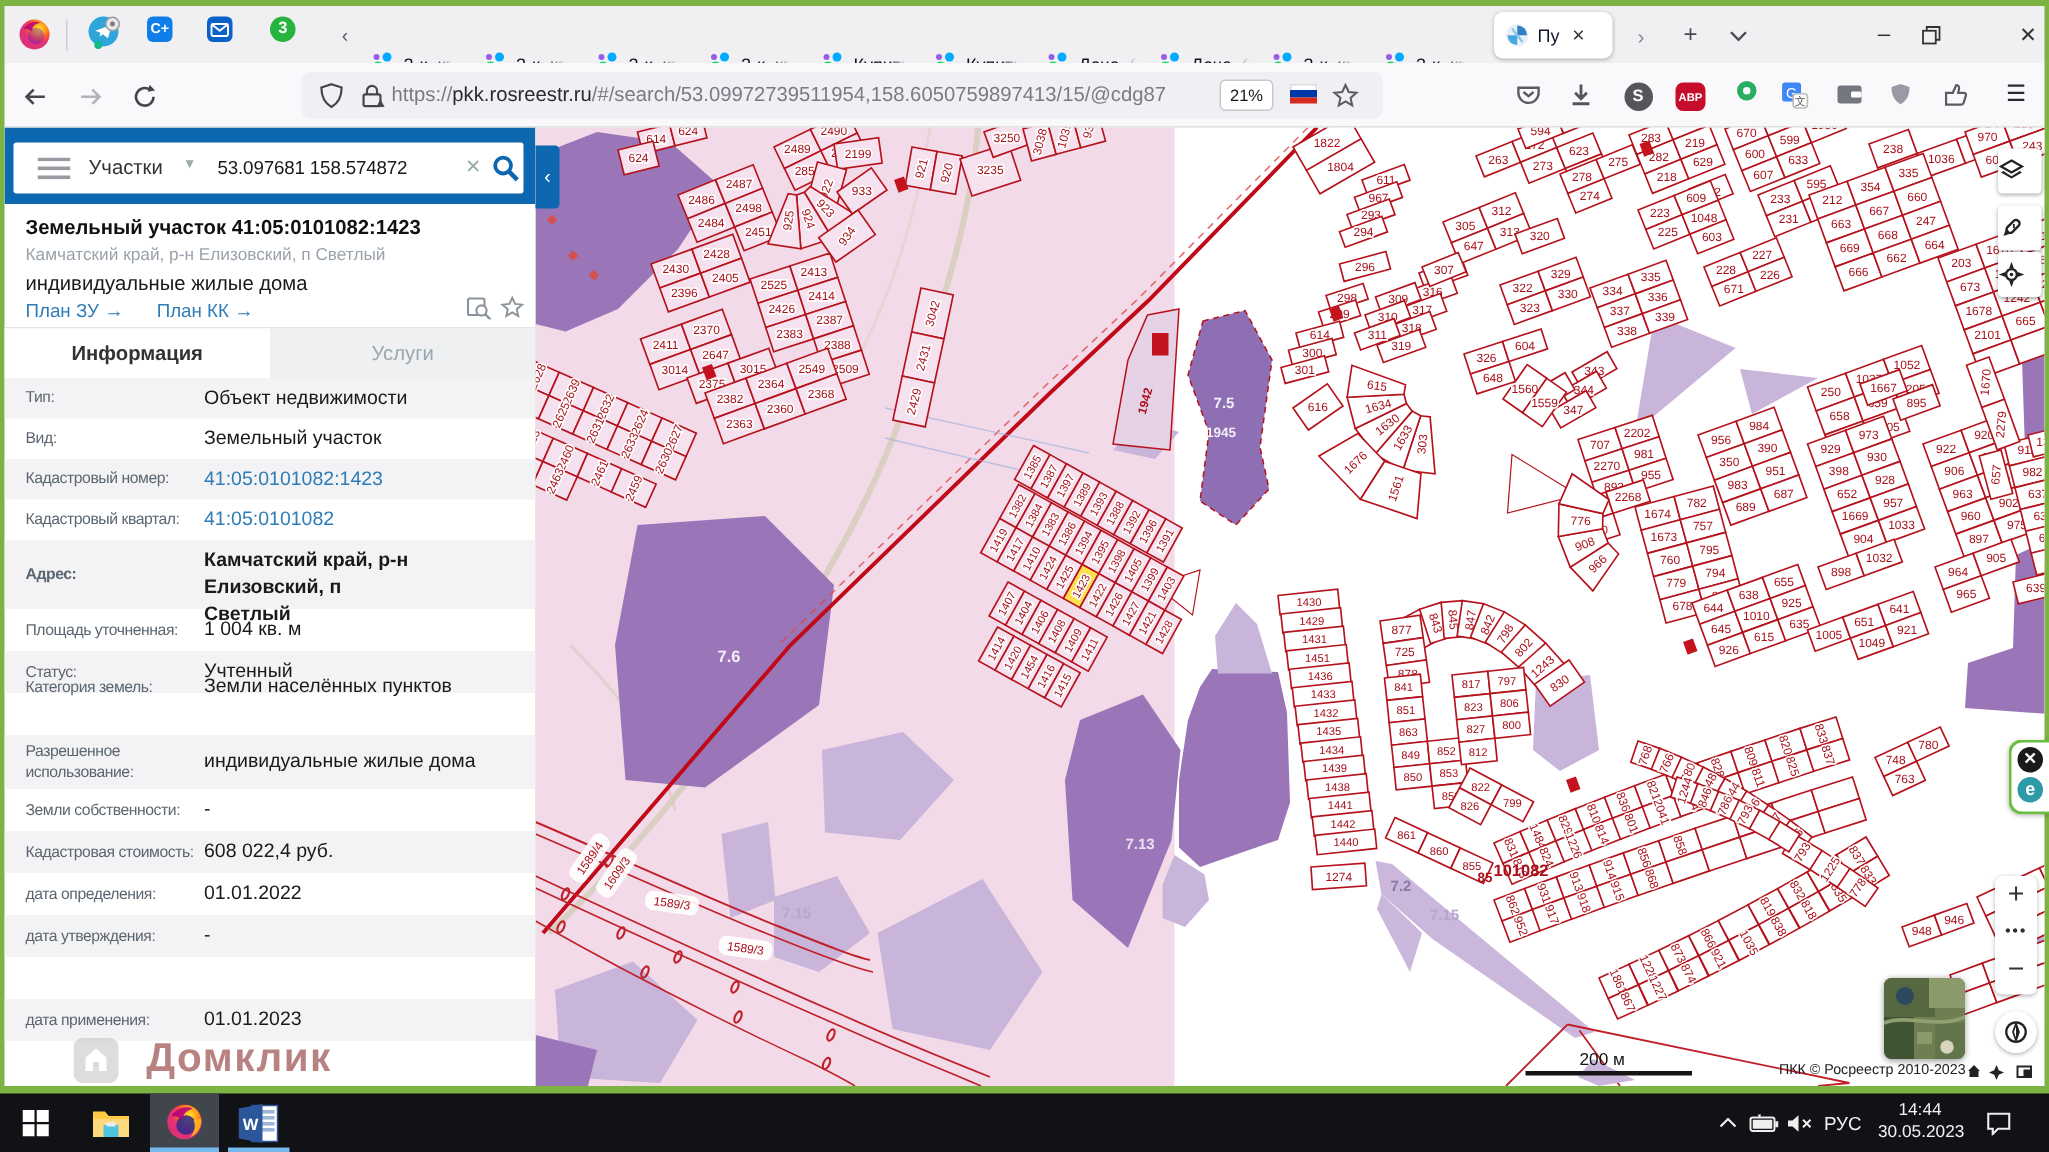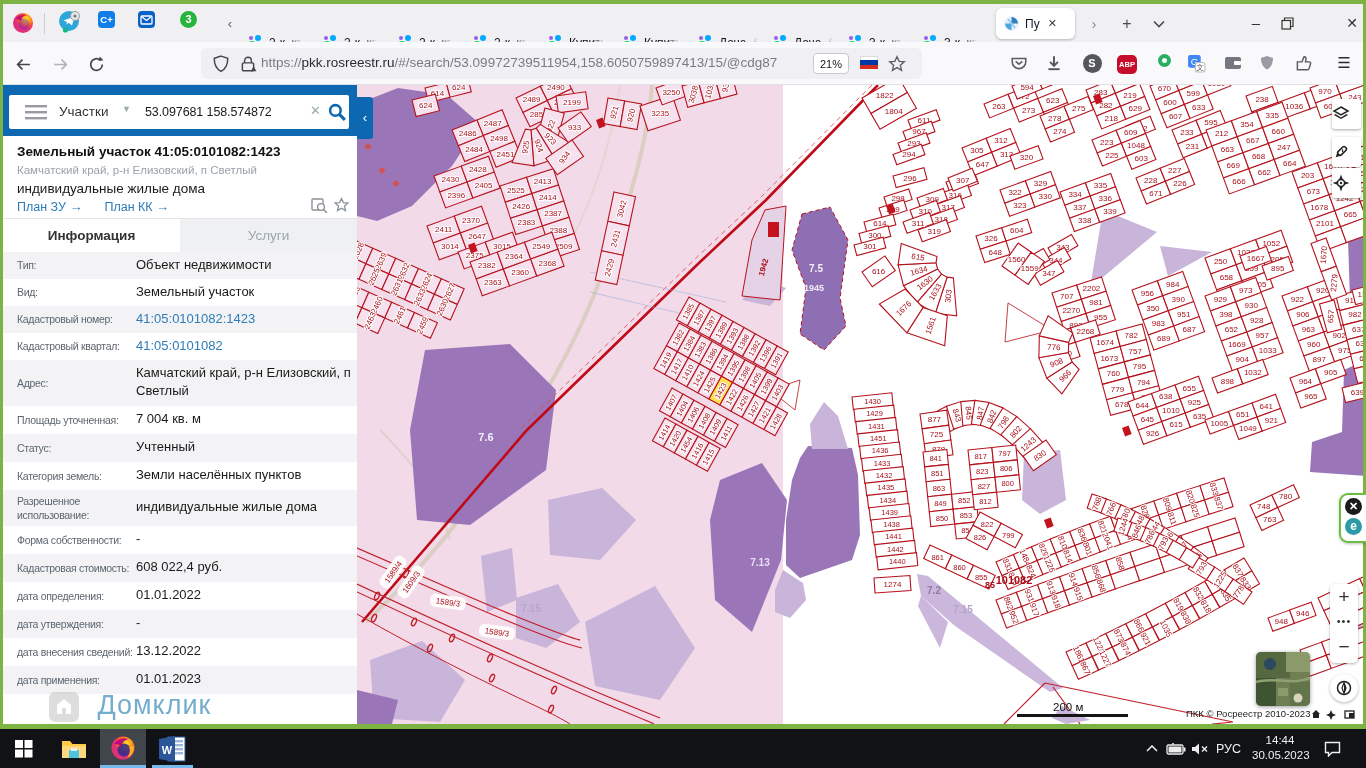--- a/index.html
+++ b/index.html
@@ -324,70 +324,66 @@
         <div class="pval" style="top:4px;line-height:18px;">Земельный участок</div>
       </div>
       <div class="prow gray" style="top:221px;height:27px;">
         <div class="plab" style="top:6px;line-height:14px;text-align:center;">Кадастровый номер:</div>
         <div class="pval lnk" style="top:4px;line-height:18px;">41:05:0101082:1423</div>
       </div>
       <div class="prow" style="top:248px;height:27px;">
         <div class="plab" style="top:6px;line-height:14px;">Кадастровый квартал:</div>
         <div class="pval lnk" style="top:4px;line-height:18px;">41:05:0101082</div>
       </div>
-      <div class="prow gray" style="top:275px;height:46px;">
+      <div class="prow gray" style="top:275px;height:46px;font-weight:bold;">
         <div class="plab" style="top:16px;line-height:14px;">Адрес:</div>
         <div class="pval" style="top:4px;line-height:18px;">Камчатский край, р-н Елизовский, п<br>Светлый</div>
       </div>
       <div class="prow" style="top:321px;height:28px;">
         <div class="plab" style="top:7px;line-height:14px;">Площадь уточненная:</div>
-        <div class="pval" style="top:4px;line-height:18px;">7 004 кв. м</div>
+        <div class="pval" style="top:4px;line-height:18px;">1 004 кв. м</div>
       </div>
       <div class="prow gray" style="top:349px;height:28px;">
         <div class="plab" style="top:7px;line-height:14px;">Статус:</div>
         <div class="pval" style="top:4px;line-height:18px;">Учтенный</div>
       </div>
-      <div class="prow" style="top:377px;height:28px;">
+      <div class="prow" style="top:359px;height:28px;">
         <div class="plab" style="top:7px;line-height:14px;">Категория земель:</div>
         <div class="pval" style="top:4px;line-height:18px;">Земли населённых пунктов</div>
       </div>
       <div class="prow gray" style="top:405px;height:36px;">
         <div class="plab" style="top:4px;line-height:14px;">Разрешенное<br>использование:</div>
         <div class="pval" style="top:8px;line-height:18px;">индивидуальные жилые дома</div>
       </div>
       <div class="prow" style="top:441px;height:28px;">
-        <div class="plab" style="top:7px;line-height:14px;">Форма собственности:</div>
+        <div class="plab" style="top:7px;line-height:14px;">Земли собственности:</div>
         <div class="pval" style="top:4px;line-height:18px;">-</div>
       </div>
       <div class="prow gray" style="top:469px;height:28px;padding-left:25px;">
         <div class="plab" style="top:7px;line-height:14px;">Кадастровая стоимость:</div>
         <div class="pval" style="top:4px;line-height:18px;">608 022,4 руб.</div>
       </div>
       <div class="prow" style="top:497px;height:28px;">
         <div class="plab" style="top:7px;line-height:14px;">дата определения:</div>
         <div class="pval" style="top:4px;line-height:18px;">01.01.2022</div>
       </div>
       <div class="prow gray" style="top:525px;height:28px;">
         <div class="plab" style="top:7px;line-height:14px;">дата утверждения:</div>
         <div class="pval" style="top:4px;line-height:18px;">-</div>
       </div>
-      <div class="prow" style="top:553px;height:28px;">
-        <div class="plab" style="top:7px;line-height:14px;">дата внесения сведений:</div>
-        <div class="pval" style="top:4px;line-height:18px;">13.12.2022</div>
-      </div>
       <div class="prow gray" style="top:581px;height:28px;">
         <div class="plab" style="top:7px;line-height:14px;">дата применения:</div>
         <div class="pval" style="top:4px;line-height:18px;">01.01.2023</div>
       </div>
 
     <div style="position:absolute;left:46px;top:605px;opacity:.55;white-space:nowrap;">
       <svg width="36" height="32" viewBox="0 0 36 32" style="display:inline-block;vertical-align:-6px;">
           <path d="M6 2 h18 a6 6 0 0 1 6 6 v18 a6 6 0 0 1 -6 6 h-18 a6 6 0 0 1 -6 -6 v-18 a6 6 0 0 1 6 -6 Z M15 9 L8 15 V24 H13 V18 H17 V24 H22 V15 Z" fill="#c3c3c3" fill-rule="evenodd"></path>
         </svg>
-      <span style="font-size:27px;font-weight:normal;color:#0369a1;vertical-align:top;margin-left:8px;letter-spacing:1px;">Домклик</span>
+      <span style="font-size:27px;font-weight:bold;color:#7f1d1d;vertical-align:top;margin-left:8px;letter-spacing:1px;">Домклик</span>
     </div>
   </div>
 
   <div class="abs" style="left:357px;top:85px;width:1006px;height:639px;background:#fff;overflow:hidden;">
 <svg id="map" width="1006" height="639" viewBox="357 85 1006 639" font-family="Liberation Sans, sans-serif">
         <style>.pn{fill:#a8101a;stroke:#ffffff;stroke-width:2.2px;paint-order:stroke;font-family:"Liberation Sans",sans-serif;}</style>
         <rect x="357" y="85" width="426" height="639" fill="#f2dae9"></rect>
         <path d="M652,85 C646,160 618,235 594,295 C566,365 515,445 468,508 C432,556 398,592 366,622" fill="none" stroke="#d8ccbf" stroke-width="4" stroke-opacity="0.9"></path>
         <path d="M620,85 C610,150 590,210 560,260" fill="none" stroke="#ddd2c6" stroke-width="2" stroke-opacity="0.6"></path>
         <path d="M380,430 C420,470 440,500 450,540" fill="none" stroke="#d5c9bd" stroke-width="2" stroke-opacity="0.6"></path>

